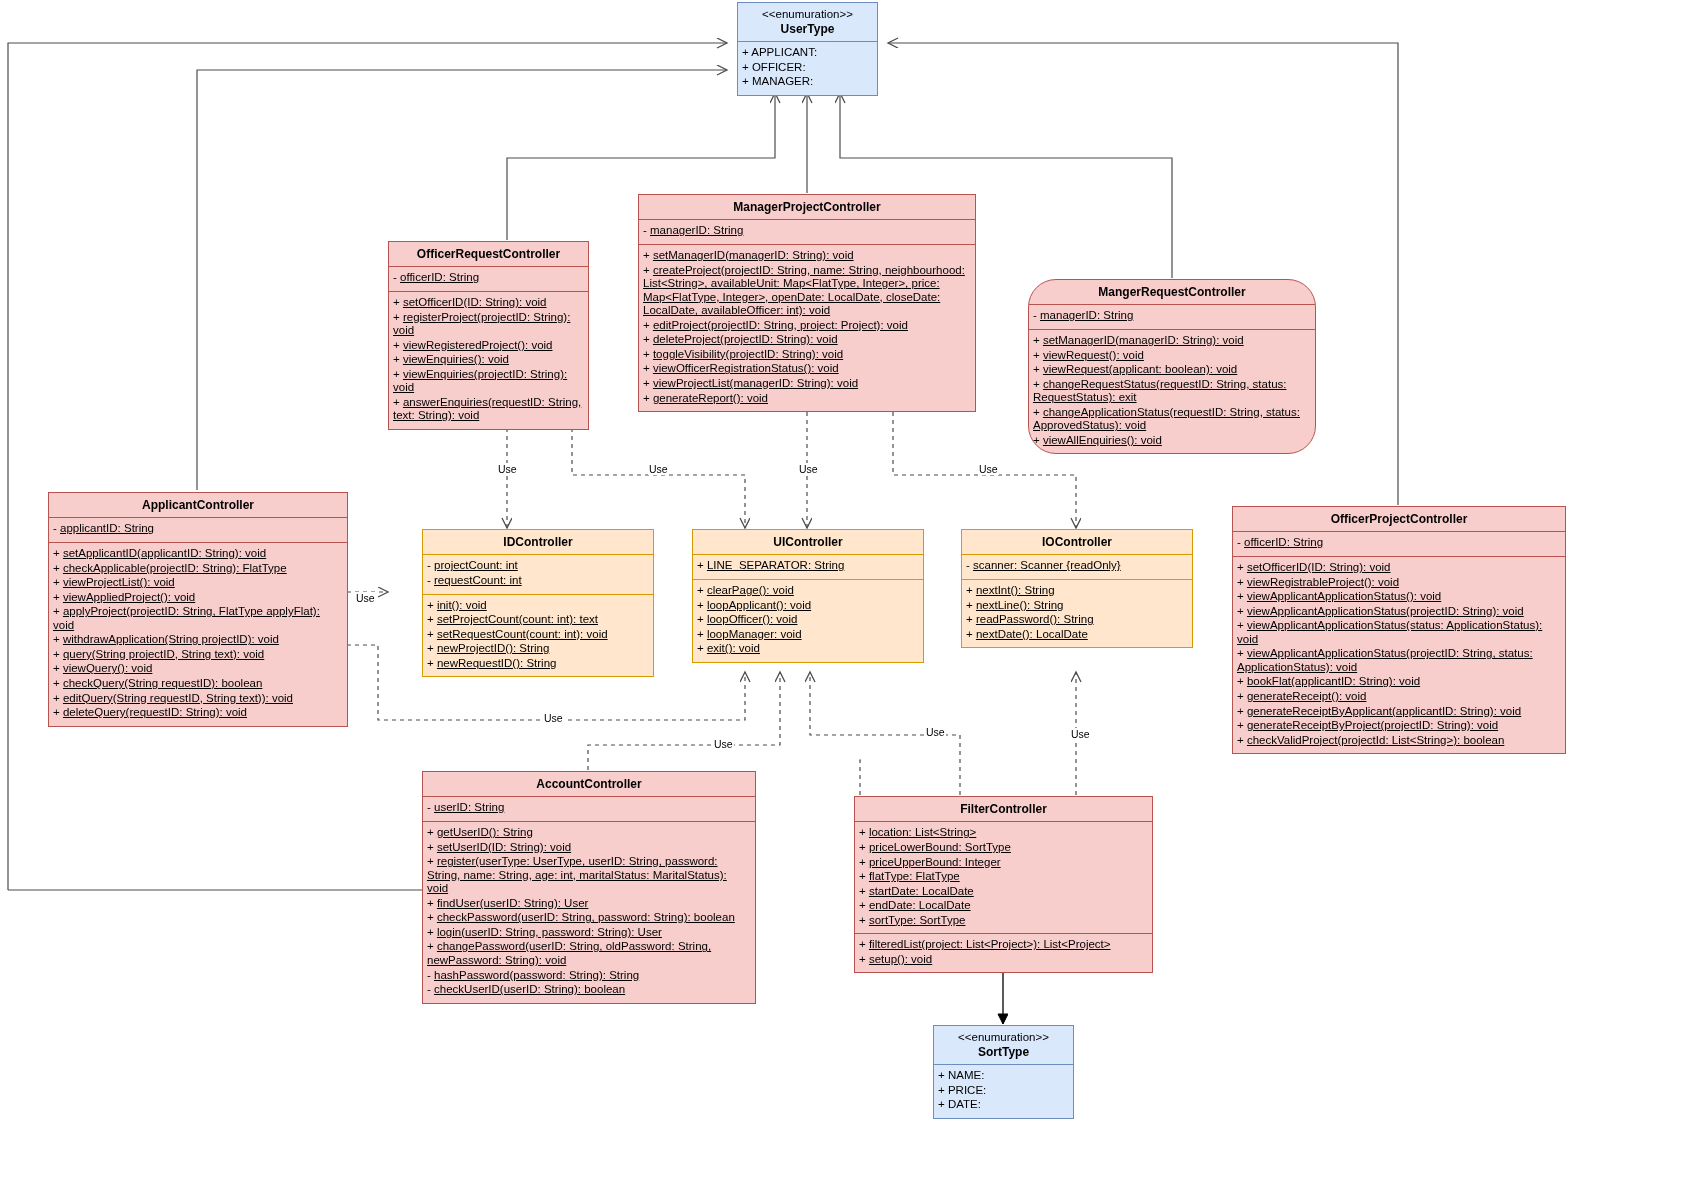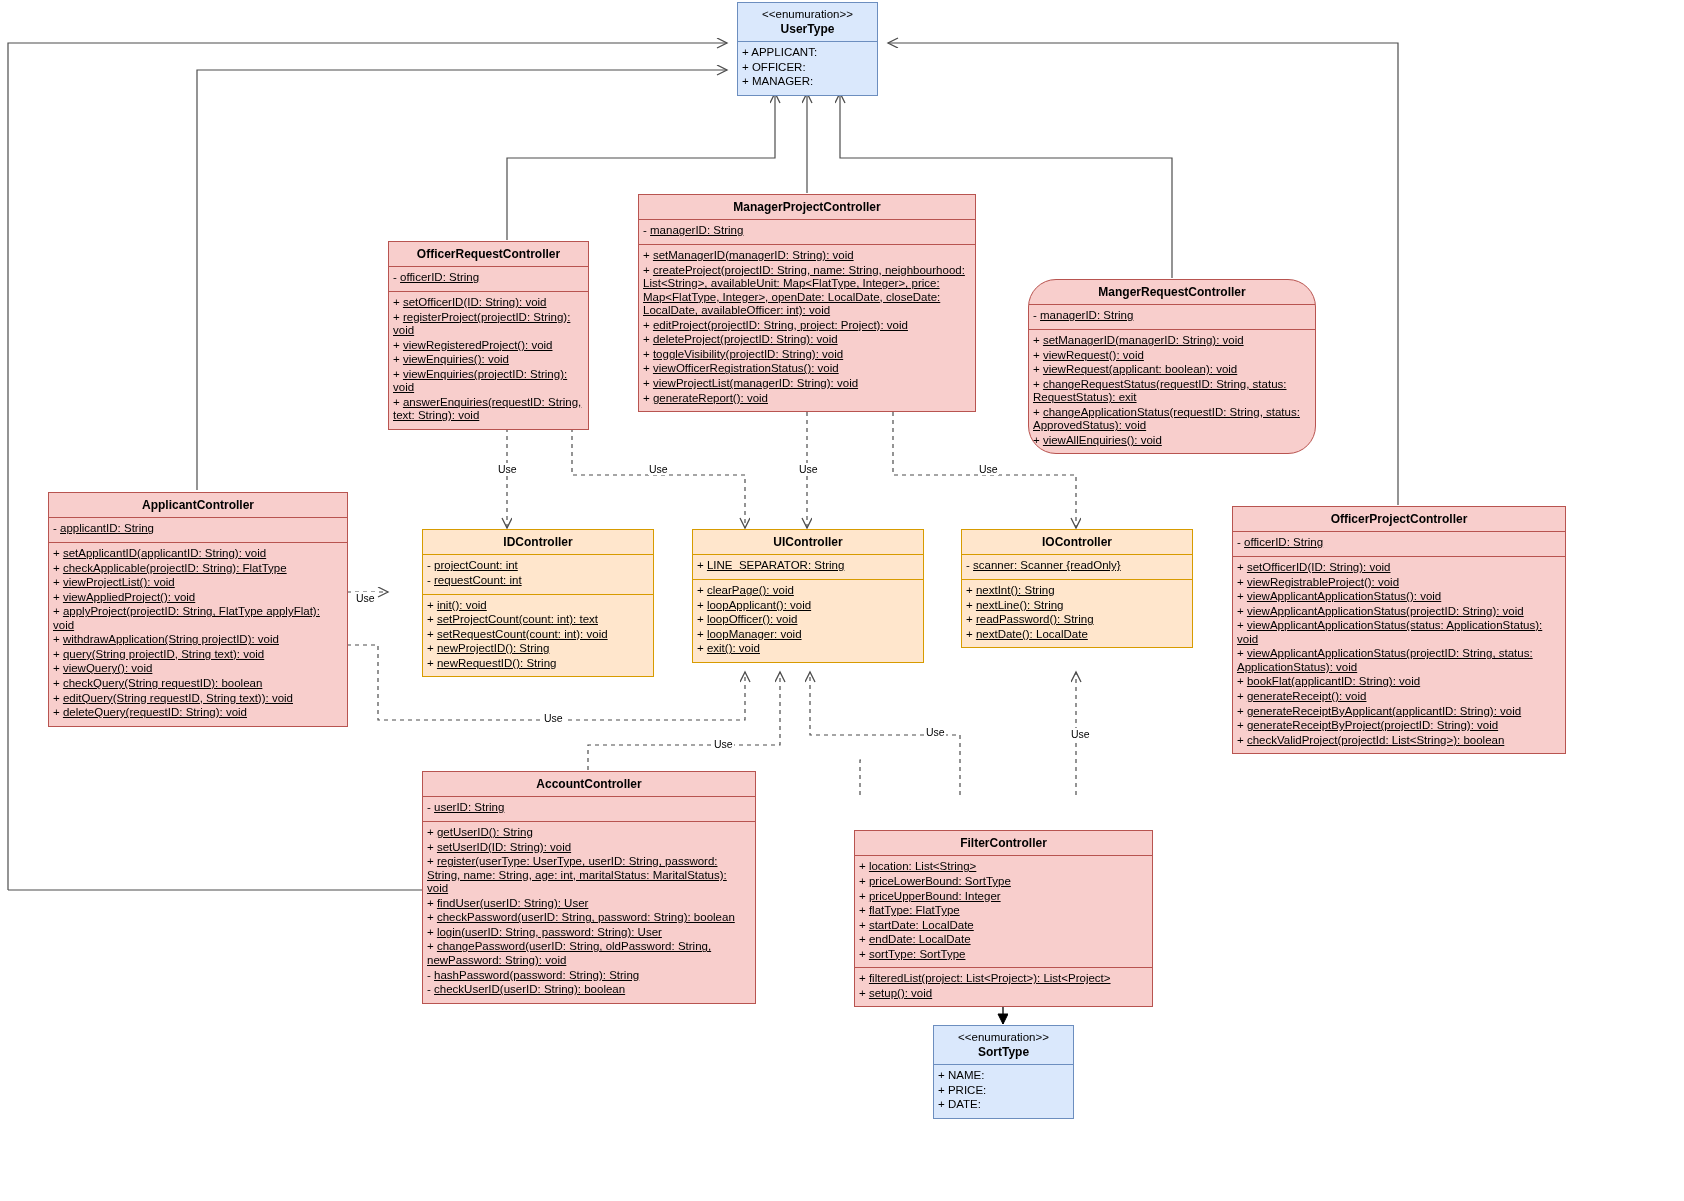--- a/index.html
+++ b/index.html
@@ -314,21 +314,21 @@
         <span class="m"><span>+ </span><span class="u">register(userType: UserType, userID: String,  password: String, name: String, age: int, maritalStatus:  MaritalStatus): void</span></span>
         <span class="m"><span>+ </span><span class="u">findUser(userID: String): User</span></span>
         <span class="m"><span>+ </span><span class="u">checkPassword(userID: String, password: String):  boolean</span></span>
         <span class="m"><span>+ </span><span class="u">login(userID: String, password: String): User</span></span>
         <span class="m"><span>+ </span><span class="u">changePassword(userID: String, oldPassword: String, newPassword: String): void</span></span>
         <span class="m"><span>- </span><span class="u">hashPassword(password: String): String</span></span>
         <span class="m"><span>- </span><span class="u">checkUserID(userID: String): boolean</span></span>
       </div>
   </div>
 
-  <div class="uml-class" style="left:854px; top:796px; width:299px;margin-top:34px;">
+  <div class="uml-class" style="left:854px; top:796px; width:299px;">
     <div class="cls-title">FilterController</div>
     <div class="cls-sep"></div>
     <div class="cls-section">
         <span class="m"><span>+ </span><span class="u">location: List&lt;String&gt;</span></span>
         <span class="m"><span>+ </span><span class="u">priceLowerBound: SortType</span></span>
         <span class="m"><span>+ </span><span class="u">priceUpperBound: Integer</span></span>
         <span class="m"><span>+ </span><span class="u">flatType: FlatType</span></span>
         <span class="m"><span>+ </span><span class="u">startDate: LocalDate</span></span>
         <span class="m"><span>+ </span><span class="u">endDate: LocalDate</span></span>
         <span class="m"><span>+ </span><span class="u">sortType: SortType</span></span>

